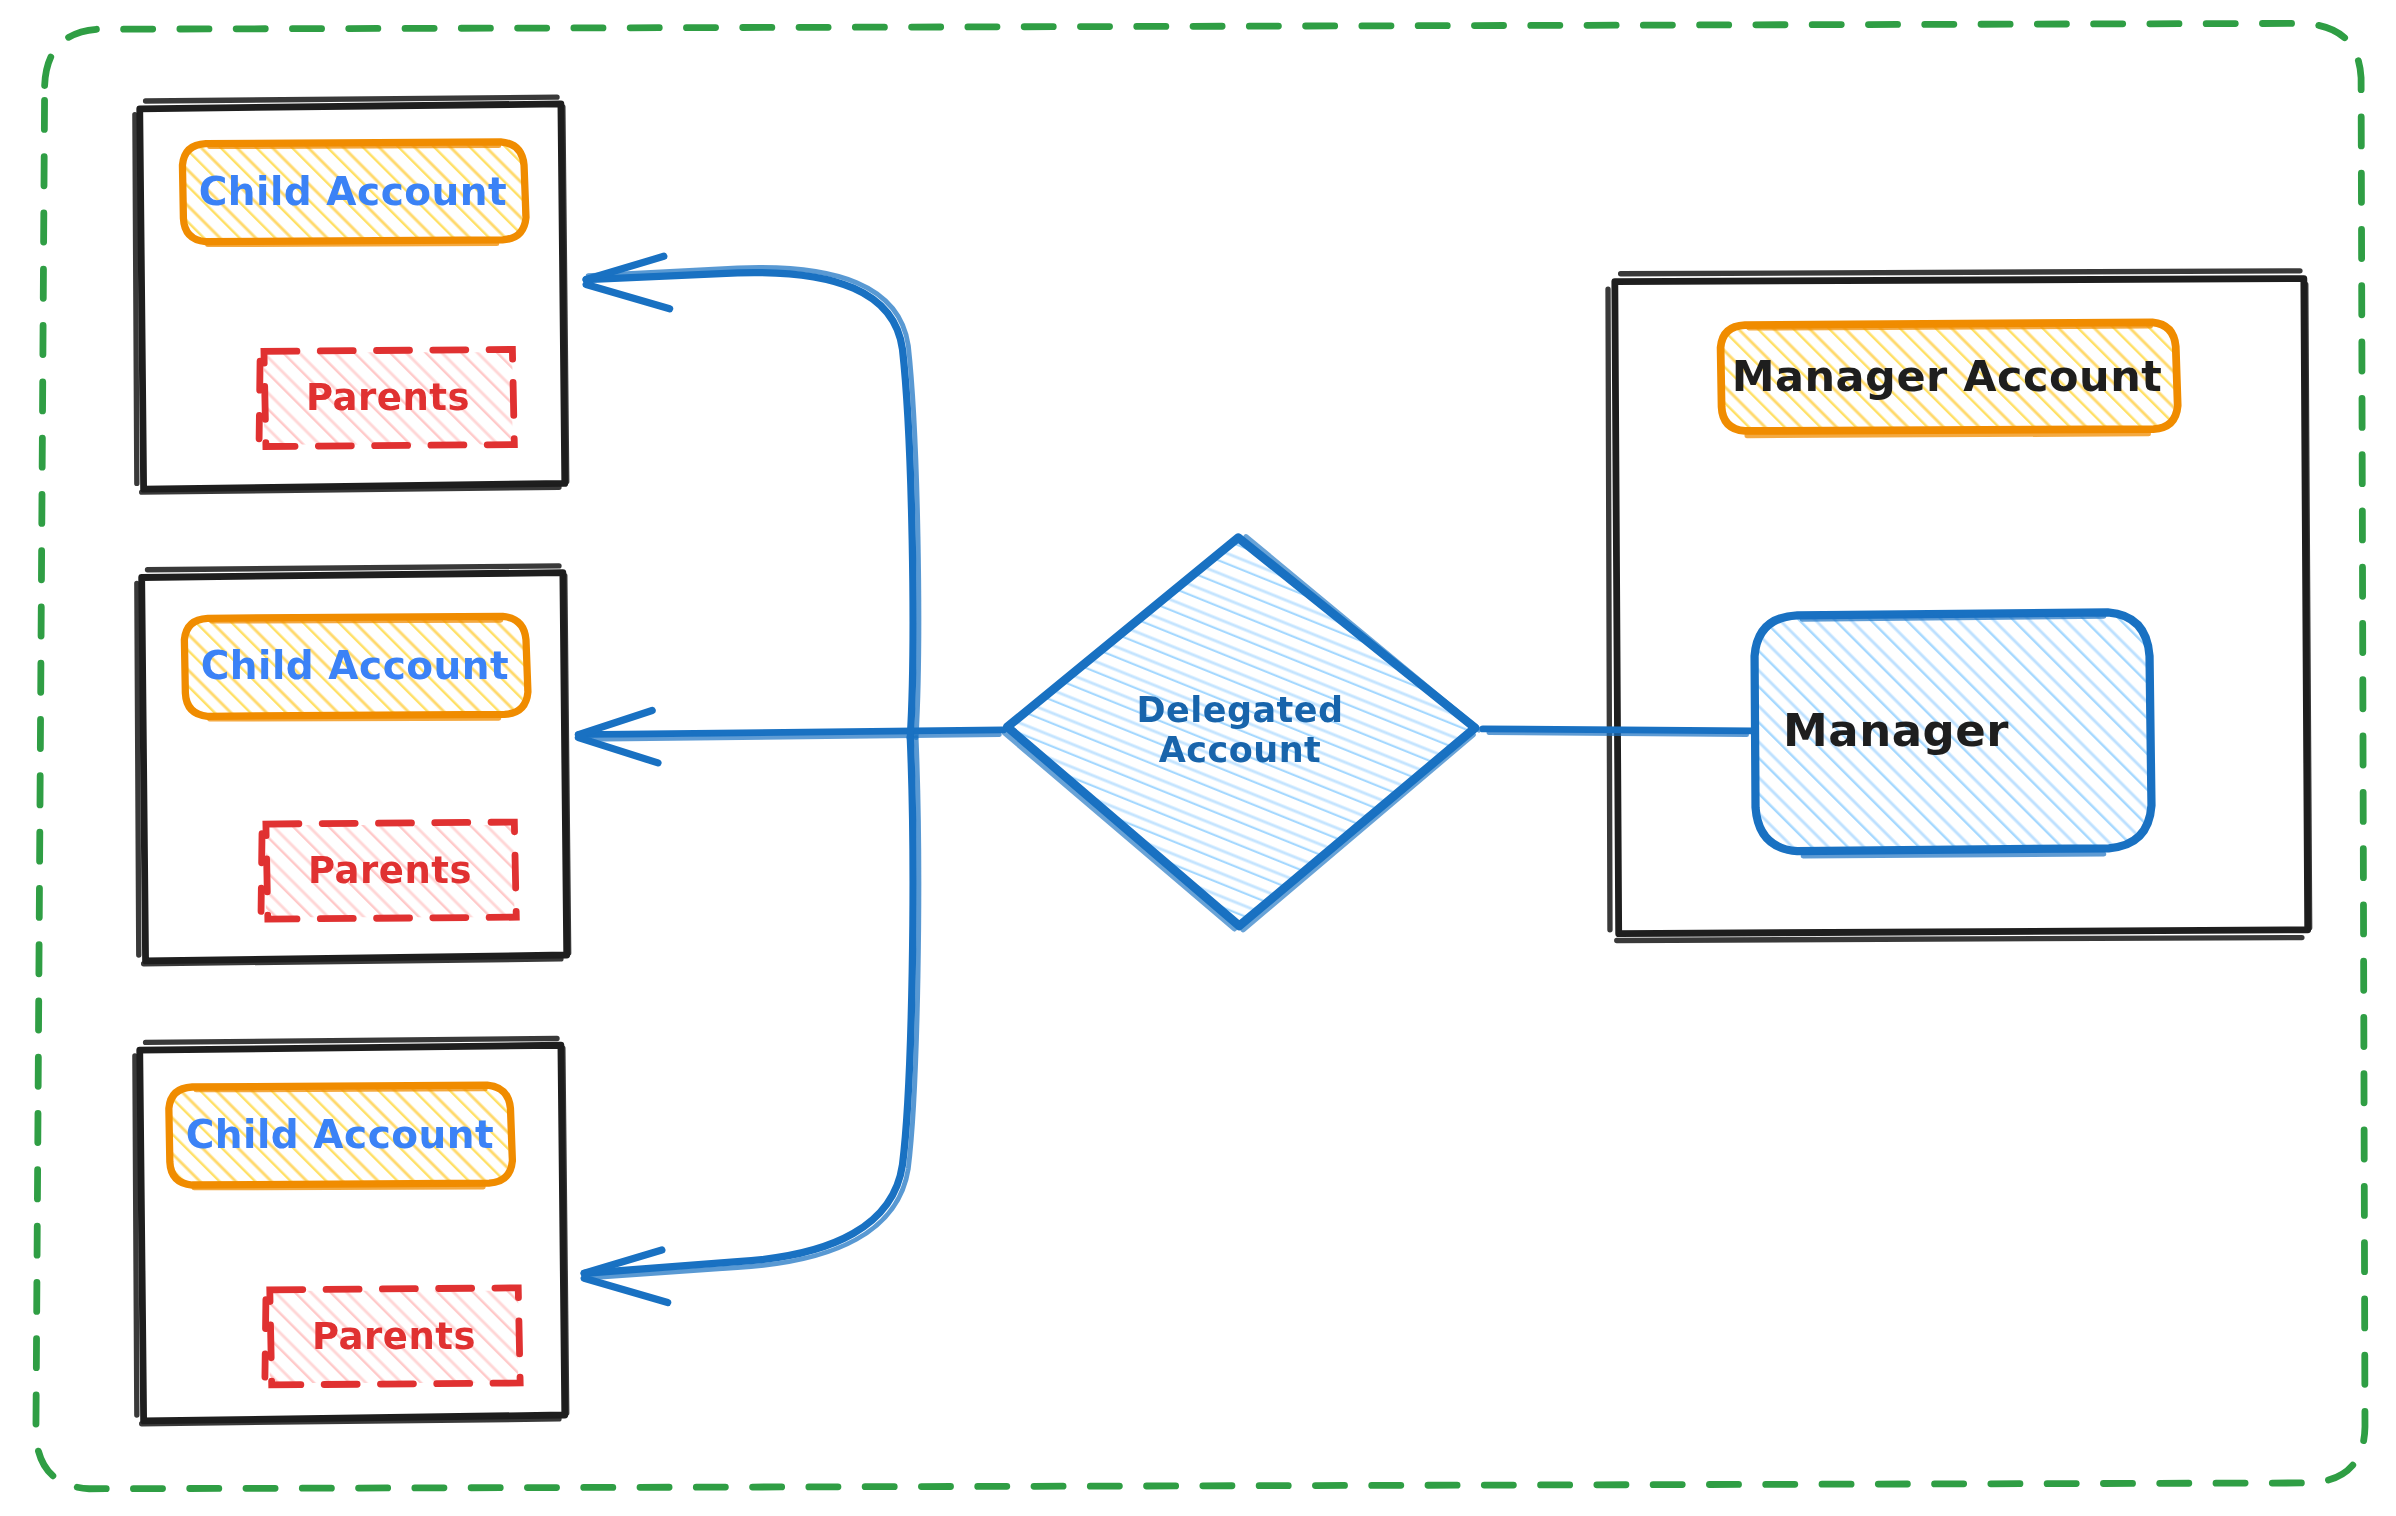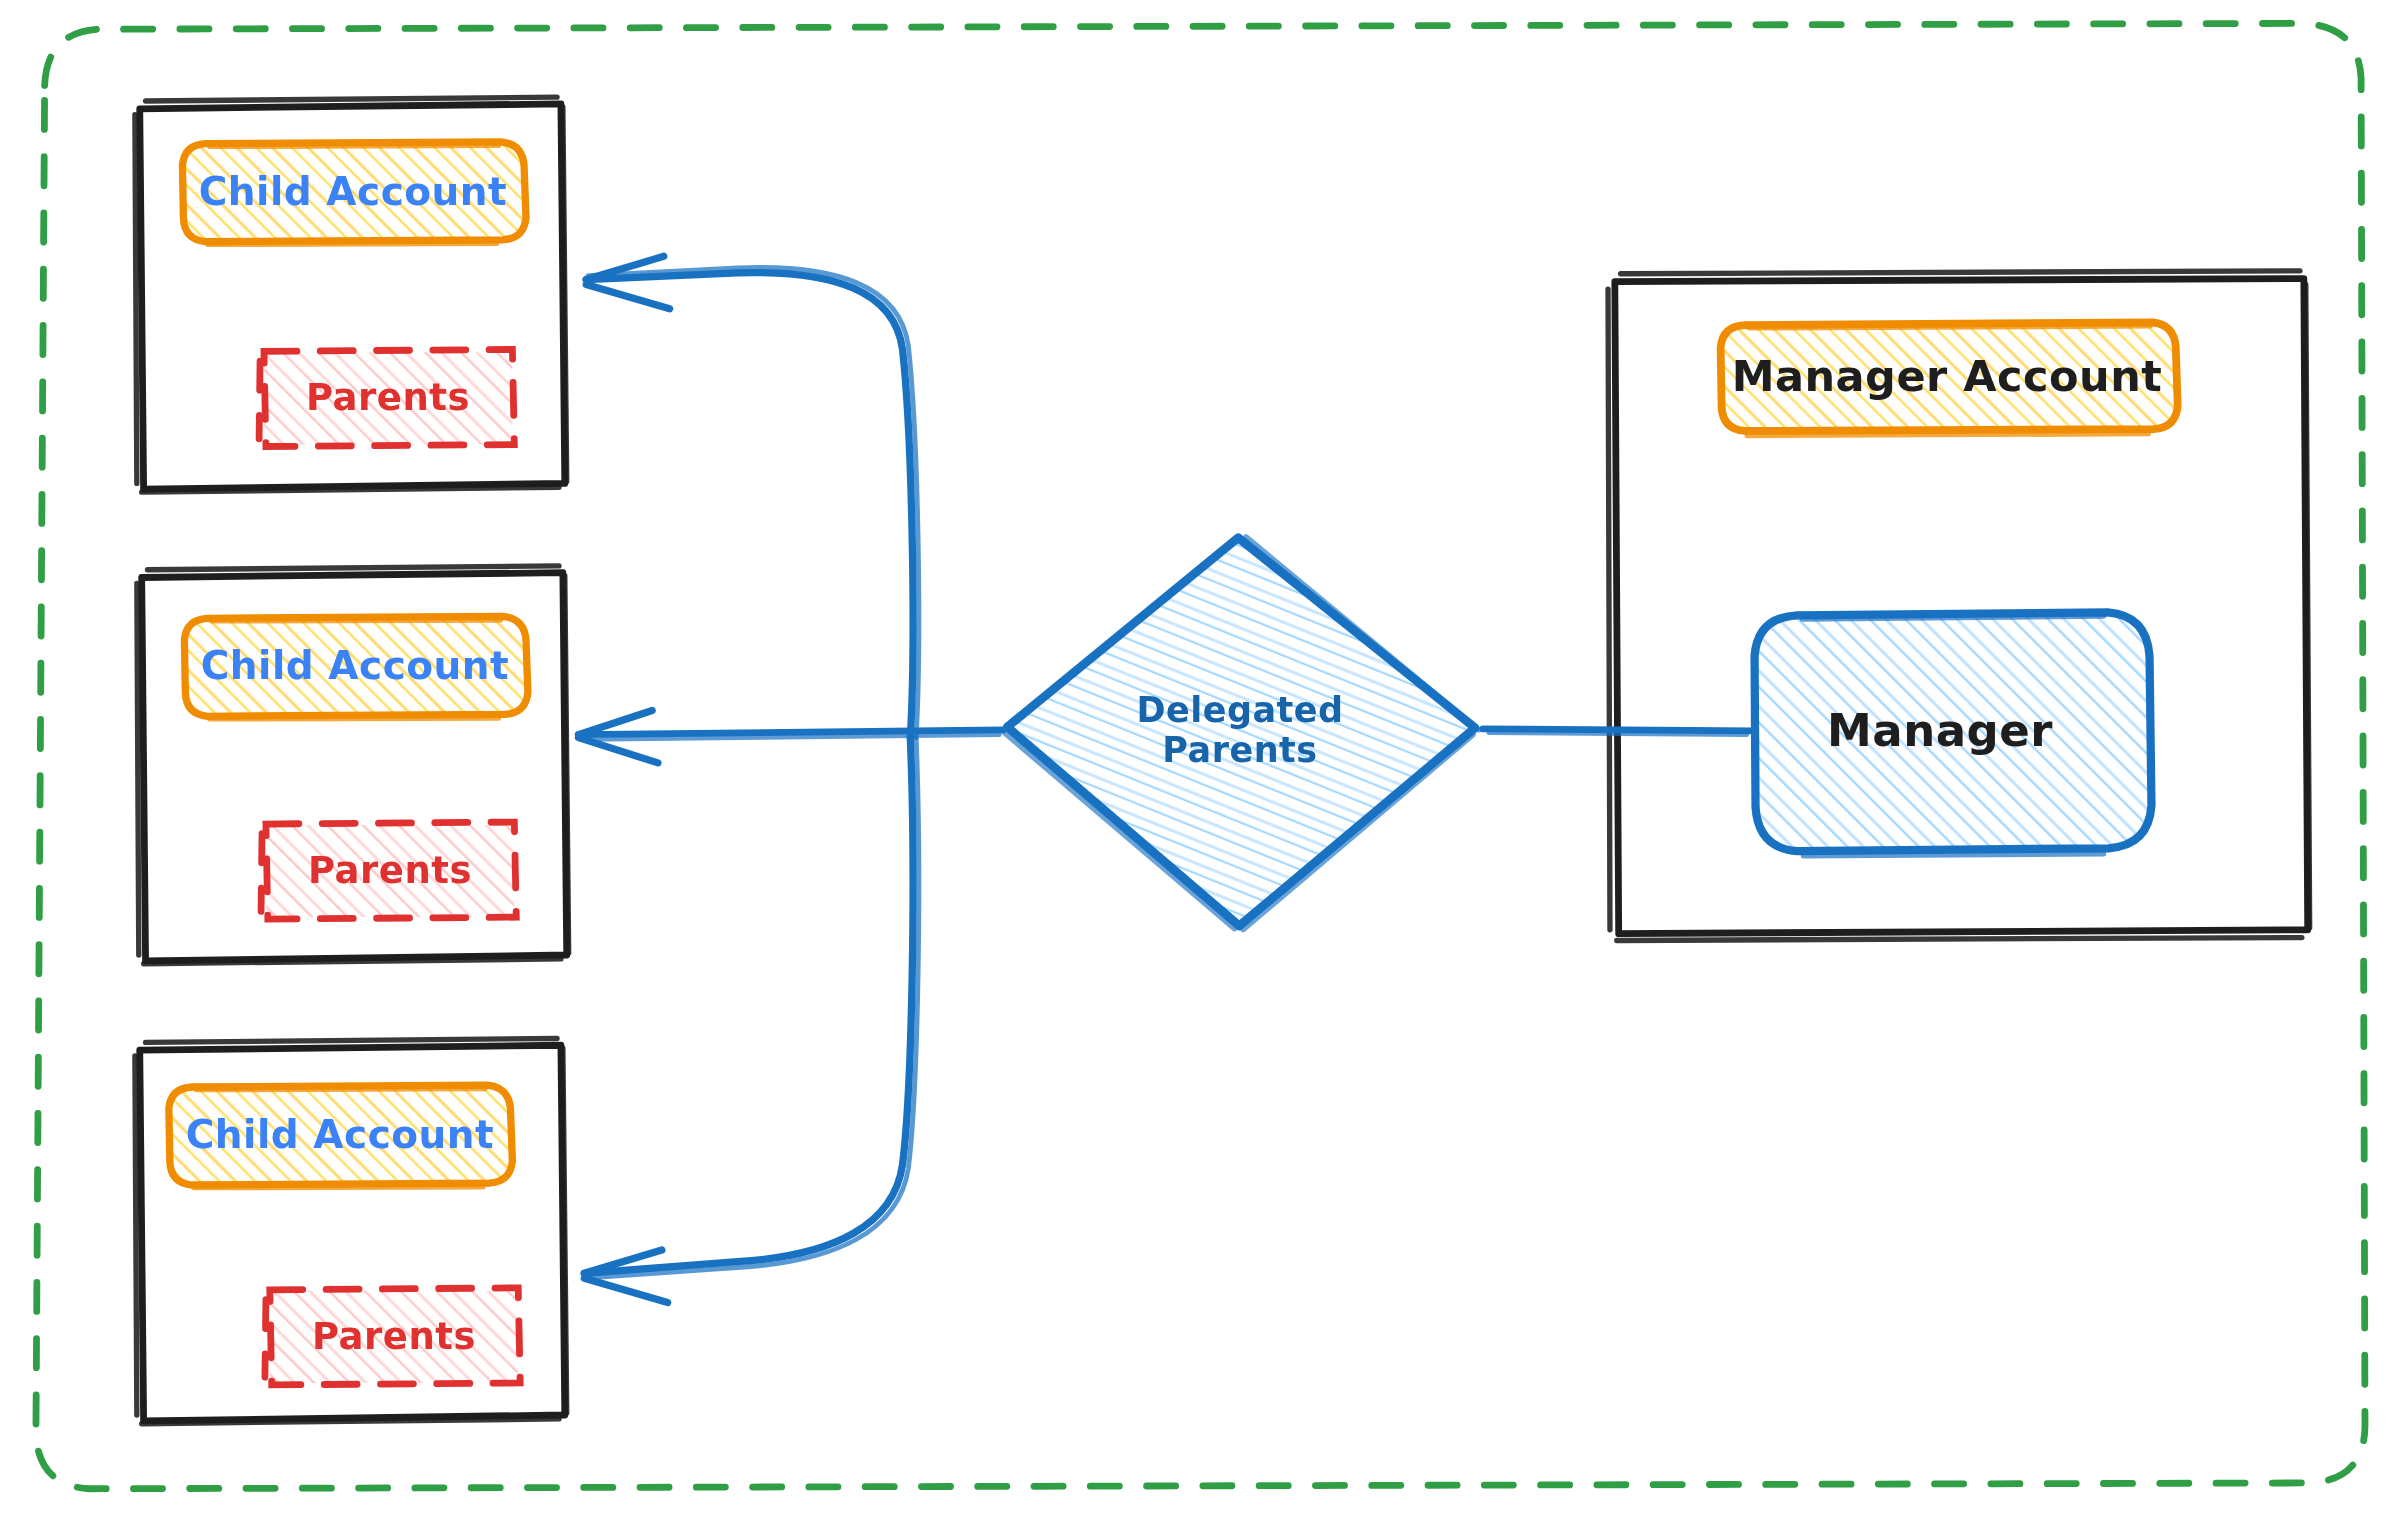--- a/index.html
+++ b/index.html
@@ -190,17 +190,17 @@
 <div class="lbl lbl-child" style="left:184px; top:144px; width:338px; height:95px;">Child Account</div>
 <div class="lbl lbl-parents" style="left:264px; top:352px; width:248px; height:92px;">Parents</div>
 
 <div class="lbl lbl-child" style="left:186px; top:618px; width:338px; height:95px;">Child Account</div>
 <div class="lbl lbl-parents" style="left:266px; top:825px; width:248px; height:92px;">Parents</div>
 
 <div class="lbl lbl-child" style="left:171px; top:1087px; width:338px; height:95px;">Child Account</div>
 <div class="lbl lbl-parents" style="left:270px; top:1291px; width:248px; height:92px;">Parents</div>
 
 <div class="lbl lbl-parent-account" style="left:1721px; top:325px; width:452px; height:103px;">Manager Account</div>
-<div class="lbl lbl-manager" style="left:1744px; top:615px; width:392px; height:233px;">Manager</div>
+<div class="lbl lbl-manager" style="left:1700px; top:615px; width:392px; height:233px;">Manager</div>
 
 <div class="lbl lbl-delegated" style="left:1104px; top:670px; width:272px; height:121px;">Delegated
-Parents</div>
+Account</div>
 
 
 </body></html>

